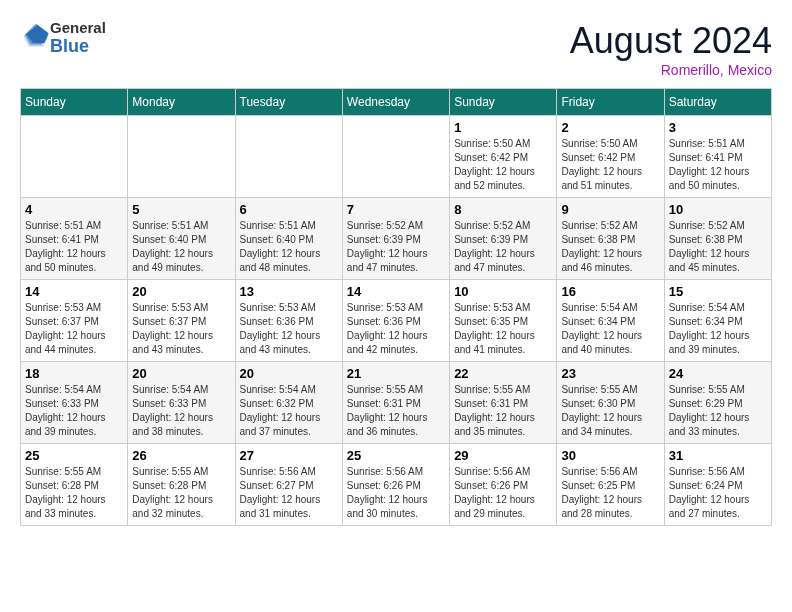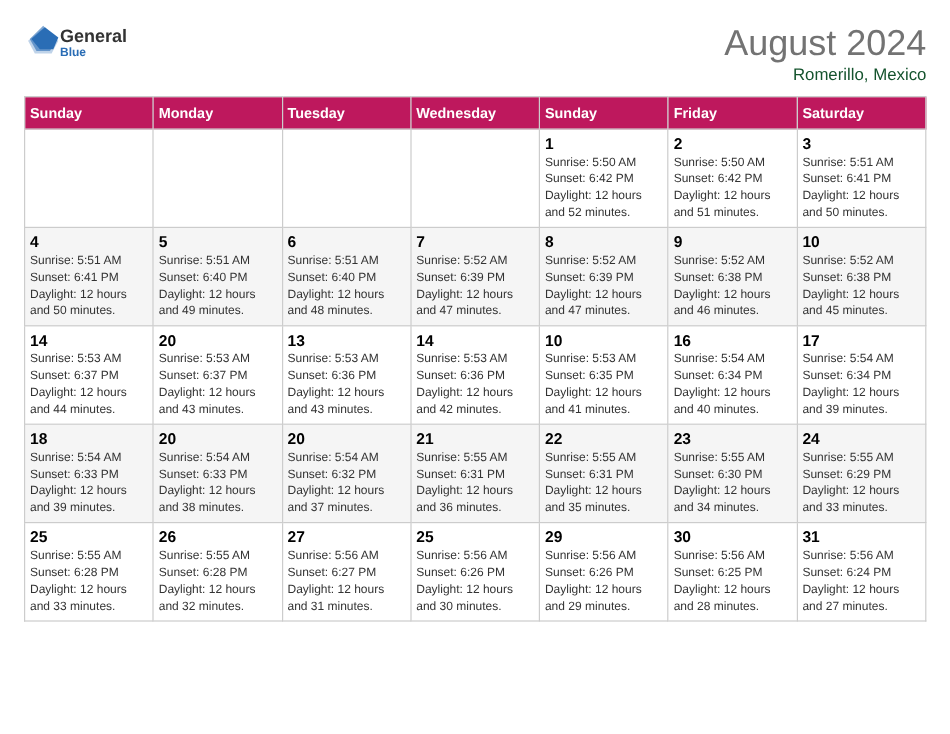--- a/index.html
+++ b/index.html
@@ -22,39 +22,39 @@
     }
     .logo-icon {
       width: 28px;
       height: 28px;
       margin-left: 2px;
     }
     .title-block {
       text-align: right;
     }
     .month-year {
-      font-size: 30px;
+      font-size: 36px;
       font-weight: normal;
-      color: #737373;
+      color: #0f172a;
     }
     .location {
       font-size: 14px;
-      color: #14532d;
+      color: #a21caf;
     }
     .calendar {
       width: 100%;
       border-collapse: collapse;
       font-size: 11px;
     }
     .calendar thead th {
-      background-color: #be185d;
+      background-color: #0f766e;
       color: white;
       padding: 6px 4px;
       text-align: left;
-      font-weight: bold;
+      font-weight: normal;
       font-size: 12px;
       border: 1px solid #ccc;
     }
     .calendar tbody td {
       border: 1px solid #ccc;
       vertical-align: top;
       padding: 4px;
       width: calc(100% / 7);
       height: 80px;
       background: #fff;
@@ -85,21 +85,21 @@
     <div>
       <svg class="logo-icon" viewBox="0 0 40 40">
         <polygon points="20,5 38,20 30,35 10,35 2,20" fill="#2a6db5" opacity="0.3"></polygon>
         <polygon points="20,2 36,18 28,32 12,32 4,18" fill="#2a6db5" opacity="0.6"></polygon>
         <polygon points="22,4 38,16 32,30 16,30 6,18" fill="#2a6db5"></polygon>
       </svg>
     </div>
     <div>
       <div style="display:flex; flex-direction:column; line-height:1.1;">
         <span style="font-size:15px; font-weight:bold; color:#333;">General</span>
-        <span style="font-size:10px; font-weight:bold; color:#2a6db5;">Blue</span>
+        <span style="font-size:18px; font-weight:bold; color:#2a6db5;">Blue</span>
       </div>
     </div>
   </div>
   <div class="title-block">
     <div class="month-year">August 2024</div>
     <div class="location">Romerillo, Mexico</div>
   </div>
 </div>
 
 <table class="calendar">
@@ -230,21 +230,21 @@
 and 41 minutes.</div>
         </td>
         <td>
           <span class="day-num">16</span>
           <div class="day-info" style="white-space: pre-line;">Sunrise: 5:54 AM
 Sunset: 6:34 PM
 Daylight: 12 hours
 and 40 minutes.</div>
         </td>
         <td>
-          <span class="day-num">17</span>
+          <span class="day-num">15</span>
           <div class="day-info" style="white-space: pre-line;">Sunrise: 5:54 AM
 Sunset: 6:34 PM
 Daylight: 12 hours
 and 39 minutes.</div>
         </td>
       </tr>
       <tr>
         <td>
           <span class="day-num">18</span>
           <div class="day-info" style="white-space: pre-line;">Sunrise: 5:54 AM

